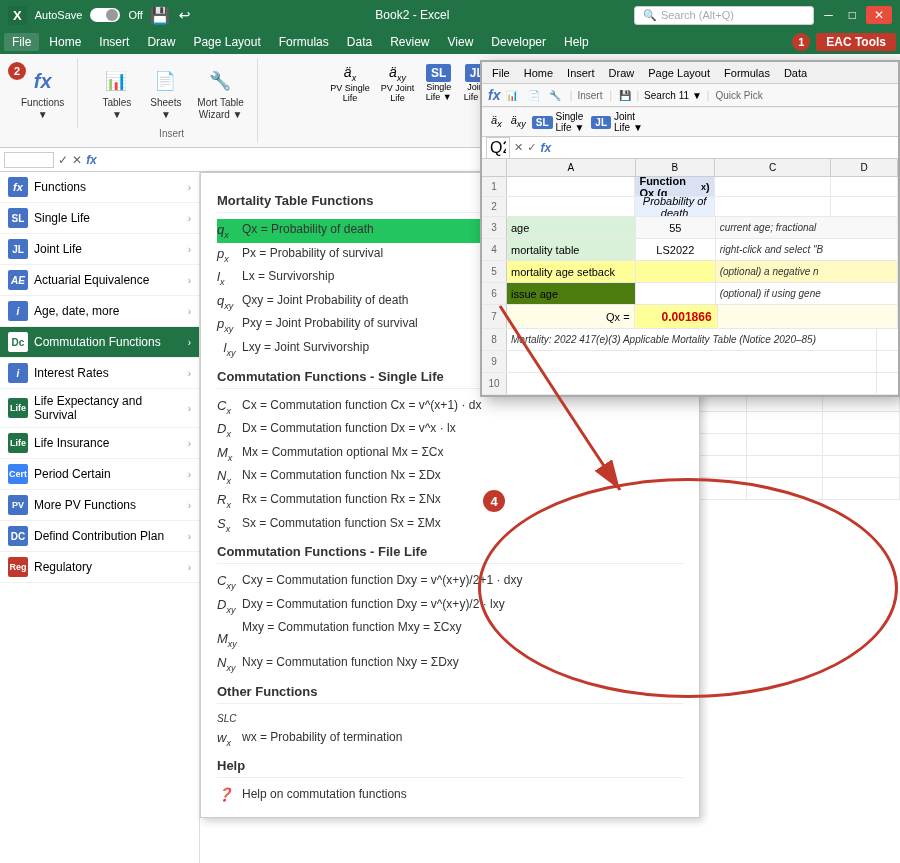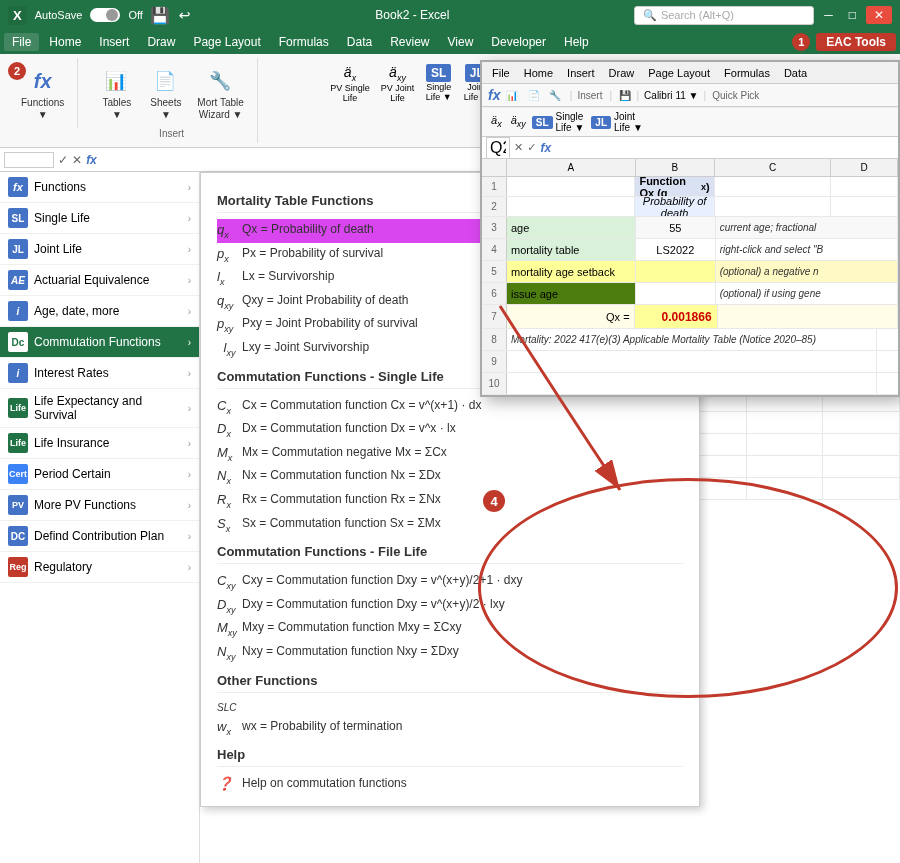--- a/index.html
+++ b/index.html
@@ -45,21 +45,21 @@
     .left-menu-icon.green { background: #217346; }
     .left-menu-icon.blue { background: #4472c4; }
     .left-menu-icon.orange { background: #3b82f6; }
     .left-menu-icon.red { background: #c0392b; }
     .chevron { font-size: 10px; color: #999; }
 
     
     .dropdown-panel { background: white; border: 1px solid #ccc; box-shadow: 3px 3px 8px rgba(0,0,0,0.2); width: 500px; position: absolute; left: 200px; top: 0; z-index: 100; padding: 12px 16px; font-size: 12px; max-height: 100%; overflow-y: auto; }
     .dropdown-section-title { font-weight: bold; font-size: 13px; color: #333; margin: 8px 0 6px 0; border-bottom: 1px solid #eee; padding-bottom: 4px; }
     .dropdown-row { display: flex; align-items: flex-start; padding: 3px 0; }
-    .dropdown-row.highlighted { background: #d946ef; }
+    .dropdown-row.highlighted { background: #22c55e; }
     .math-sym { font-style: italic; color: #333; min-width: 25px; font-size: 13px; }
     .formula-text { color: #333; }
 
     
     .spreadsheet { flex: 1; background: white; overflow: hidden; position: relative; }
     .col-header-row { display: flex; height: 20px; background: #f2f2f2; border-bottom: 1px solid #ccc; }
     .col-header { border-right: 1px solid #ccc; display: flex; align-items: center; justify-content: center; font-size: 11px; color: #666; font-weight: normal; }
     .row { display: flex; height: 22px; border-bottom: 1px solid #e8e8e8; }
     .row-num { background: #f2f2f2; border-right: 1px solid #ccc; min-width: 30px; display: flex; align-items: center; justify-content: center; font-size: 11px; color: #666; }
     .cell { border-right: 1px solid #e8e8e8; display: flex; align-items: center; padding: 0 4px; font-size: 11px; overflow: hidden; }
@@ -355,21 +355,21 @@
     <div class="dropdown-row">
       <span class="math-sym" style="font-style:italic;">C<sub>x</sub></span>
       <span class="formula-text">Cx = Commutation function Cx = v^(x+1) · dx</span>
     </div>
     <div class="dropdown-row">
       <span class="math-sym" style="font-style:italic;">D<sub>x</sub></span>
       <span class="formula-text">Dx = Commutation function Dx = v^x · lx</span>
     </div>
     <div class="dropdown-row">
       <span class="math-sym" style="font-style:italic;">M<sub>x</sub></span>
-      <span class="formula-text">Mx = Commutation negative Mx = ΣCx</span>
+      <span class="formula-text">Mx = Commutation optional Mx = ΣCx</span>
     </div>
     <div class="dropdown-row">
       <span class="math-sym" style="font-style:italic;">N<sub>x</sub></span>
       <span class="formula-text">Nx = Commutation function Nx = ΣDx</span>
     </div>
     <div class="dropdown-row">
       <span class="math-sym" style="font-style:italic;">R<sub>x</sub></span>
       <span class="formula-text">Rx = Commutation function Rx = ΣNx</span>
     </div>
     <div class="dropdown-row">
@@ -380,21 +380,21 @@
     <div class="dropdown-section-title">Commutation Functions - File Life</div>
     <div class="dropdown-row">
       <span class="math-sym" style="font-style:italic;">C<sub>xy</sub></span>
       <span class="formula-text">Cxy = Commutation function Dxy = v^(x+y)/2+1 · dxy</span>
     </div>
     <div class="dropdown-row">
       <span class="math-sym" style="font-style:italic;">D<sub>xy</sub></span>
       <span class="formula-text">Dxy = Commutation function Dxy = v^(x+y)/2 · lxy</span>
     </div>
     <div class="dropdown-row">
-      <span class="math-sym" style="font-style:italic;">M<sub>xy</sub></span>
+      <span class="math-sym" style="font-style:italic;margin-top:11px;">M<sub>xy</sub></span>
       <span class="formula-text">Mxy = Commutation function Mxy = ΣCxy</span>
     </div>
     <div class="dropdown-row">
       <span class="math-sym" style="font-style:italic;">N<sub>xy</sub></span>
       <span class="formula-text">Nxy = Commutation function Nxy = ΣDxy</span>
     </div>
 
     <div class="dropdown-section-title">Other Functions</div>
     <div class="dropdown-row">
       <span class="math-sym" style="font-size:10px;">SLC</span>
@@ -613,21 +613,21 @@
     <div style="display:flex;gap:3px;align-items:center;">
       <span style="font-style:italic;font-weight:bold;color:#4472c4;font-size:14px;cursor:pointer;">fx</span>
       <div style="cursor:pointer;padding:2px 3px;">📊</div>
       <div style="cursor:pointer;padding:2px 3px;">📄</div>
       <div style="cursor:pointer;padding:2px 3px;">🔧</div>
       <span style="color:#ccc;margin:0 2px;">|</span>
       <span style="font-size:10px;color:#666;">Insert</span>
       <span style="color:#ccc;margin:0 4px;">|</span>
       <div style="cursor:pointer;">💾</div>
       <span style="color:#ccc;margin:0 2px;">|</span>
-      <span style="font-size:10px;">Calibri</span>
+      <span style="font-size:10px;">Search</span>
       <span style="font-size:10px;">11 ▼</span>
       <span style="color:#ccc;margin:0 2px;">|</span>
     </div>
     <div style="font-size:10px;color:#666;">Quick Pick</div>
   </div>
 
   <div class="overlay-ribbon" style="border-top:1px solid #eee;">
     <div style="display:flex;gap:3px;align-items:center;">
       <div style="cursor:pointer;font-style:italic;font-size:11px;padding:2px 3px;">ä<sub>x</sub></div>
       <div style="cursor:pointer;font-style:italic;font-size:11px;padding:2px 3px;">ä<sub>xy</sub></div>

